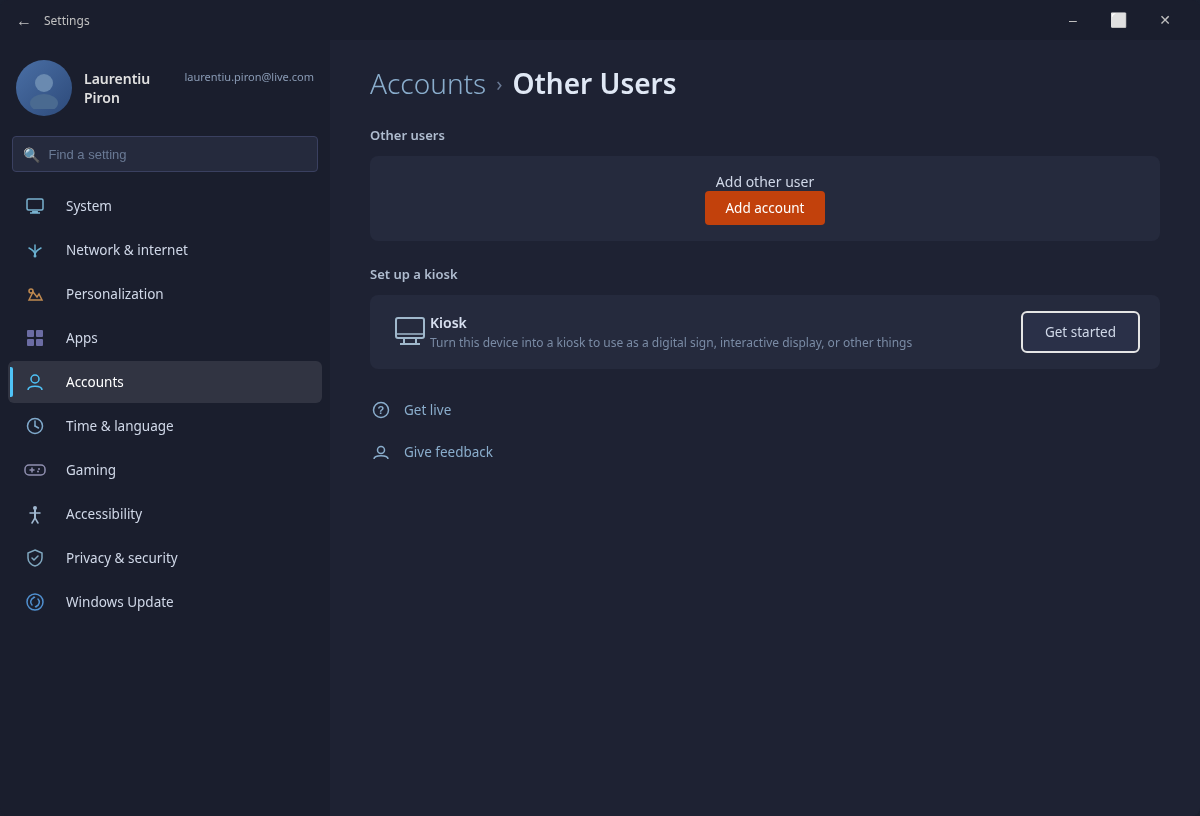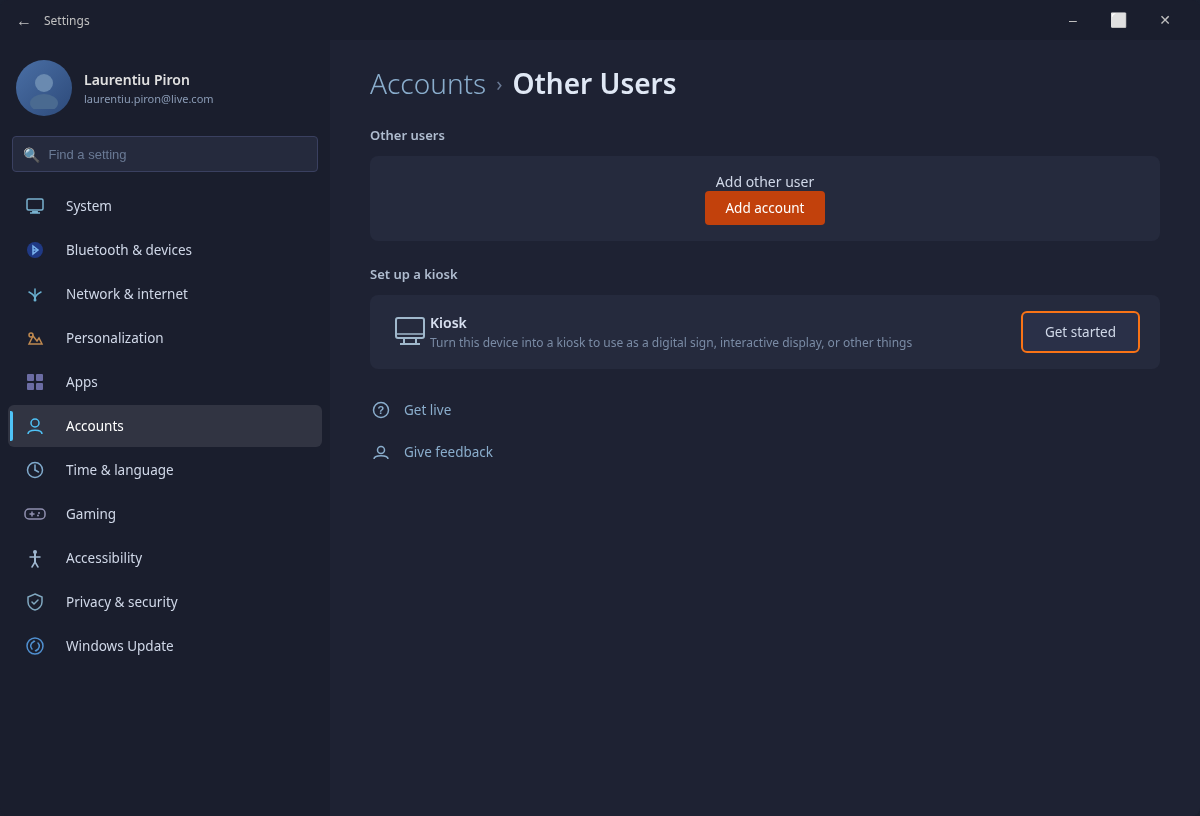--- a/index.html
+++ b/index.html
@@ -91,21 +91,21 @@
       background: linear-gradient(135deg, #4a6fa5, #2d4a7a);
       flex-shrink: 0;
       overflow: hidden;
       display: flex;
       align-items: center;
       justify-content: center;
       font-size: 22px;
       color: white;
     }
 
-    .user-info { display: flex; flex-direction: column; gap: 2px; }
+    .user-info { display: flex; gap: 2px; }
     .user-name { font-size: 14px; font-weight: 600; color: #e0e0e0; }
     .user-email { font-size: 11px; color: #8a9bb5; }
 
     
     .search-container {
       padding: 4px 12px 12px 12px;
     }
 
     .search-box {
       width: 100%;
@@ -279,21 +279,21 @@
 
     .kiosk-desc {
       font-size: 12px;
       color: #7a8ba5;
       line-height: 1.4;
     }
 
     .btn-get-started {
       background: #2a3048;
       color: #d0d8e8;
-      border: 2px solid #f97316;
+      border: 2px solid #e5e5e5;
       border-radius: 6px;
       padding: 10px 22px;
       font-size: 13.5px;
       cursor: pointer;
       font-family: inherit;
       white-space: nowrap;
       flex-shrink: 0;
     }
 
     
@@ -371,30 +371,20 @@
         <span class="nav-icon">
           <svg width="20" height="20" viewBox="0 0 20 20" fill="none">
             <rect x="2" y="3" width="16" height="11" rx="1.5" stroke="#7ab3d0" stroke-width="1.5" fill="none"></rect>
             <rect x="7" y="15" width="6" height="2" rx="0.5" fill="#7ab3d0"></rect>
             <line x1="5" y1="17" x2="15" y2="17" stroke="#7ab3d0" stroke-width="1.5"></line>
           </svg>
         </span>
         <span class="nav-label">System</span>
       </div>
 
-      <div class="nav-item">
-        <span class="nav-icon">
-          <svg width="18" height="20" viewBox="0 0 18 20" fill="none">
-            <circle cx="9" cy="10" r="8" fill="#2244aa" opacity="0.7"></circle>
-            <path d="M7 6l5 4-5 4V6z" stroke="#7ab3ee" stroke-width="1.5" fill="none"></path>
-            <line x1="7" y1="10" x2="12" y2="10" stroke="#7ab3ee" stroke-width="1.5"></line>
-          </svg>
-        </span>
-        <span class="nav-label">Bluetooth &amp; devices</span>
-      </div>
 
       <div class="nav-item">
         <span class="nav-icon">
           <svg width="20" height="18" viewBox="0 0 20 18" fill="none">
             <path d="M10 14 Q10 10 4 7" stroke="#6ab0d0" stroke-width="1.5" fill="none" stroke-linecap="round"></path>
             <path d="M10 14 Q10 8 10 4" stroke="#6ab0d0" stroke-width="1.5" fill="none" stroke-linecap="round"></path>
             <path d="M10 14 Q10 10 16 7" stroke="#6ab0d0" stroke-width="1.5" fill="none" stroke-linecap="round"></path>
             <circle cx="10" cy="15" r="1.5" fill="#6ab0d0"></circle>
           </svg>
         </span>

